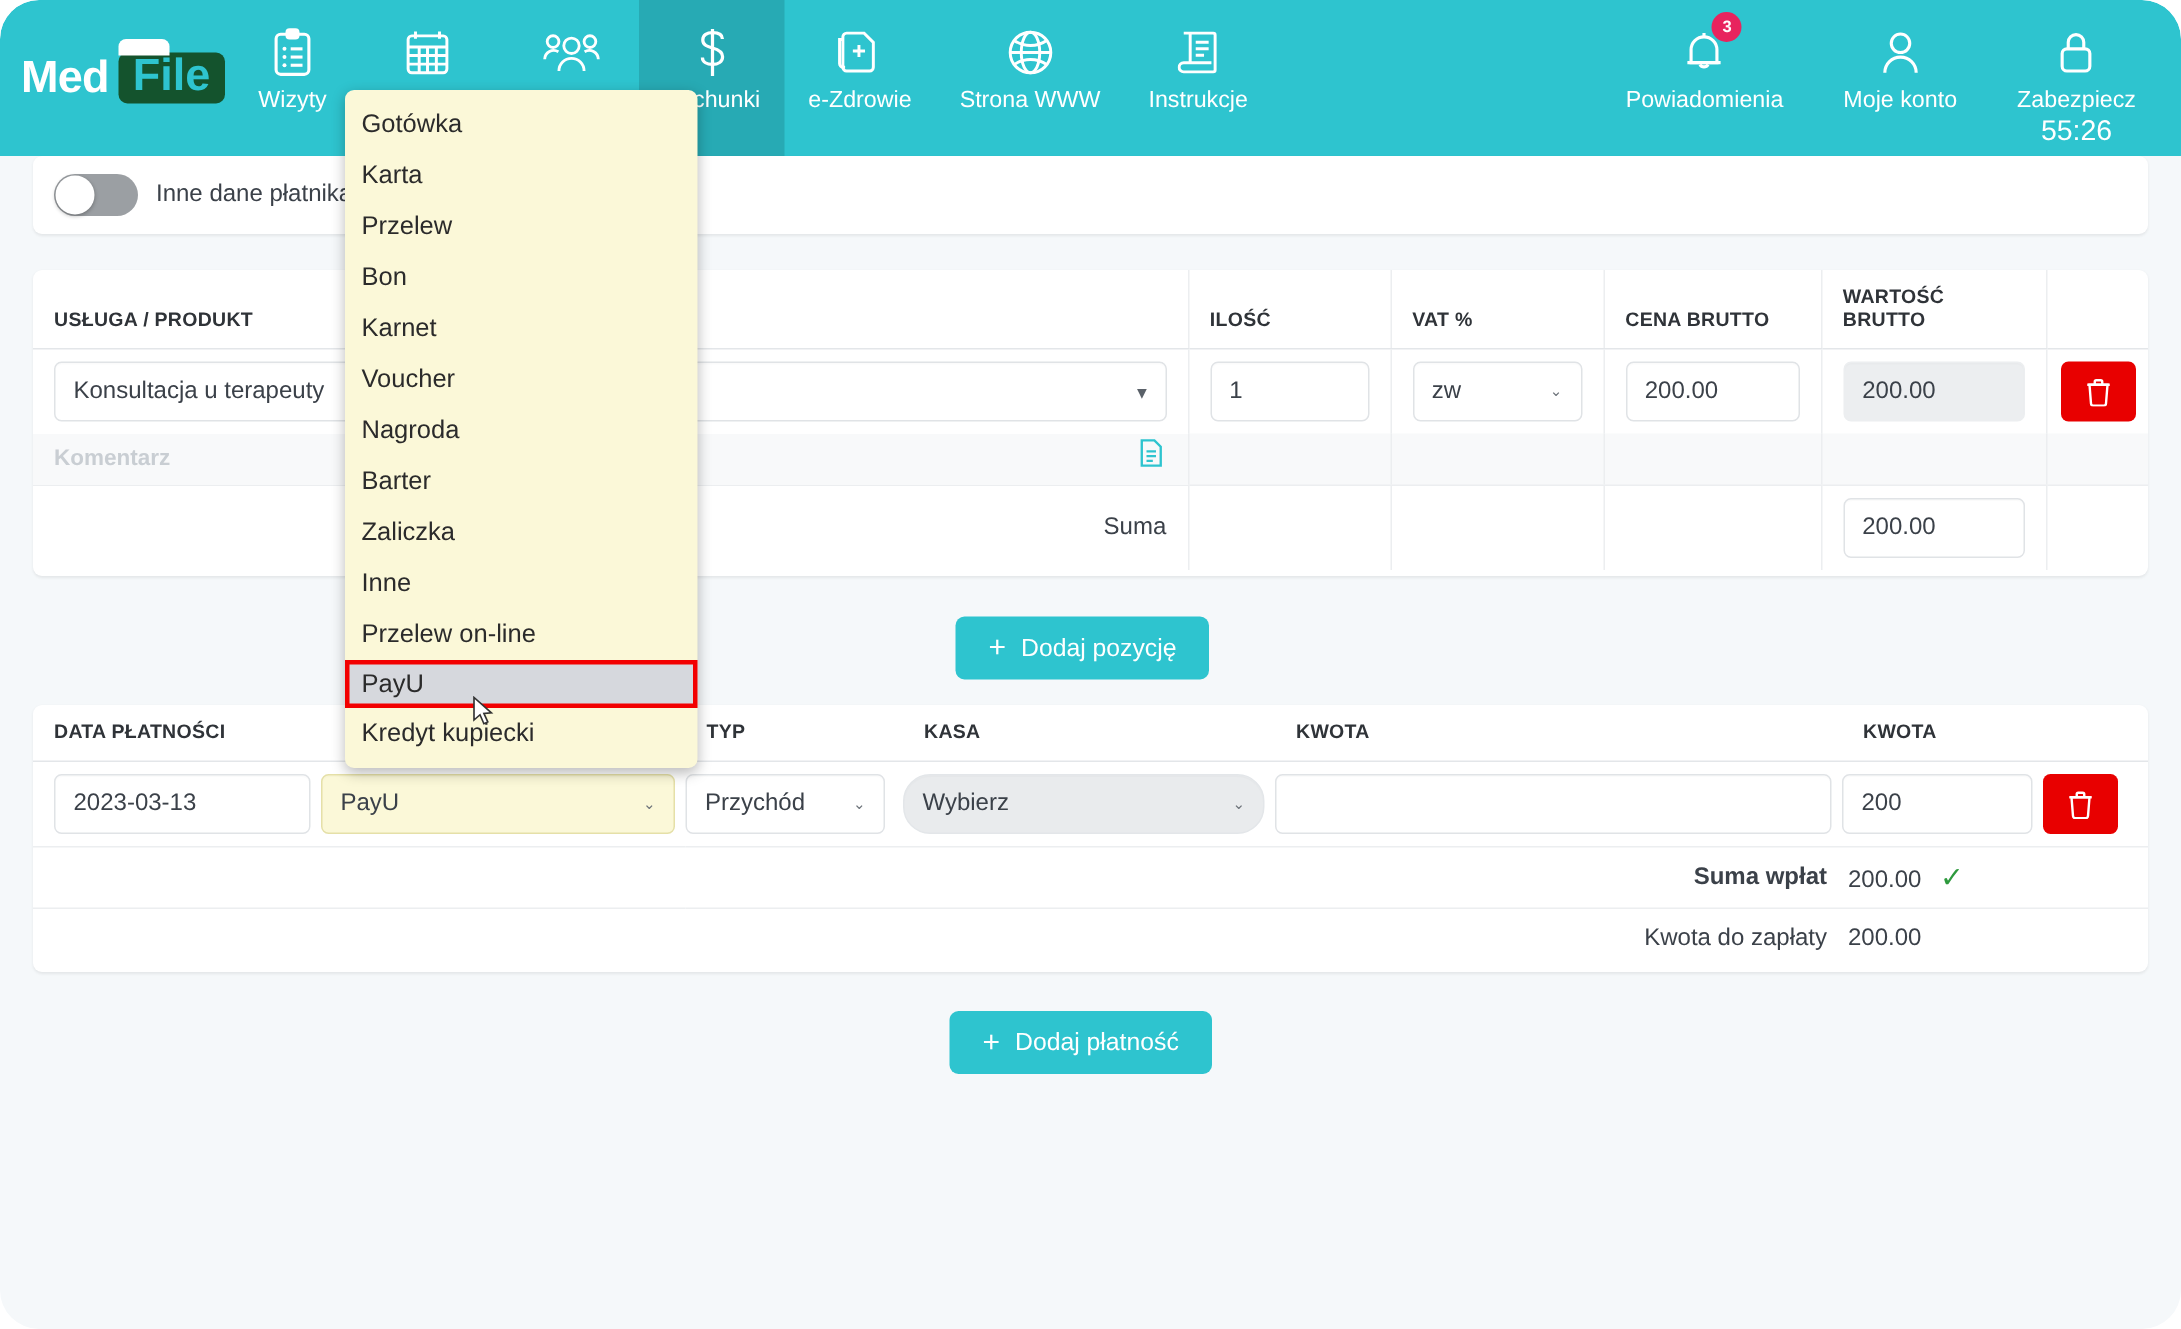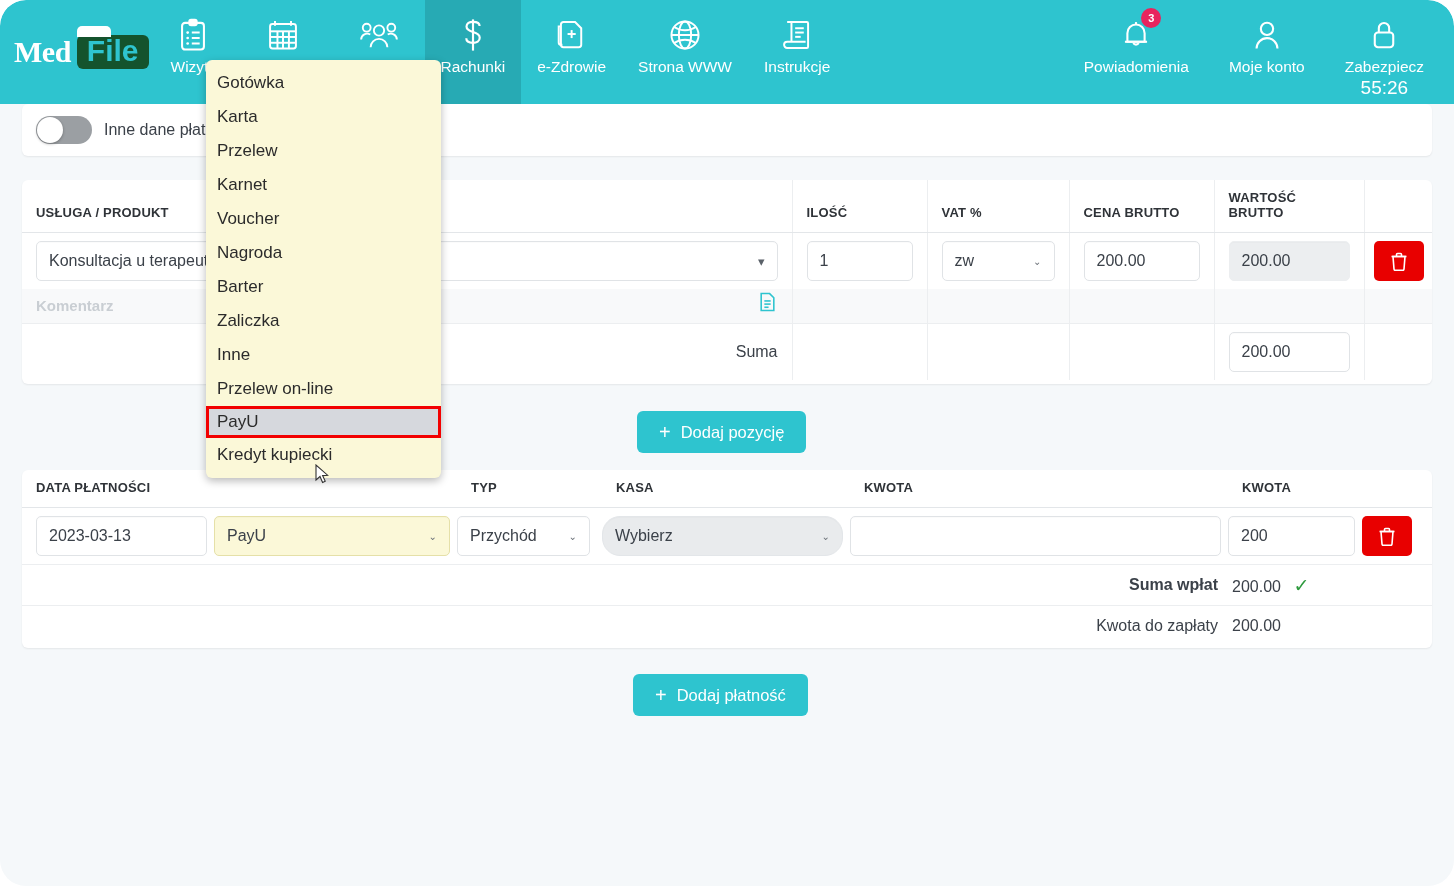--- a/index.html
+++ b/index.html
@@ -27,21 +27,20 @@
     display: flex; align-items: flex-start;
   }
   .brand {
     display: flex; align-items: center;
     height: 104px; padding-left: 14px; padding-right: 6px;
     gap: 6px;
   }
   .brand-med {
     color: #ffffff; font-size: 30px; font-weight: bold;
     letter-spacing: -0.5px;
-    font-family: Liberation Serif, serif;
   }
   .brand-file {
     position: relative;
     background: #14532d; color: #2ec4cf;
     font-size: 30px; font-weight: bold;
     padding: 1px 10px 3px 10px;
     border-radius: 6px;
     line-height: 1.0;
   }
   .brand-file::before {
@@ -147,21 +146,21 @@
   #payments-card { left: 22px; top: 470px; width: 1410px; height: 178px; }
   .pay-head th { border-bottom: 1px solid #e3e6e9; }
   .sum-row td { border-bottom: 1px solid #eceef0; font-size: 17px; }
   .sum-lbl { text-align: right; padding-right: 10px !important; color: #3b4149; }
   .sum-val { color: #3b4149; }
   .check { color: #2e9a3e; font-size: 19px; margin-left: 8px; }
 
   
   #payment-type-dropdown {
     position: absolute;
-    left: 206px; top: 60px;
+    left: 230px; top: 60px;
     width: 235px;
     background: #fbf8d8;
     border-radius: 6px 6px 6px 6px;
     box-shadow: 0 3px 9px rgba(0,0,0,0.28);
     padding: 6px 0 6px 0;
     z-index: 60;
   }
   .dd-item {
     height: 34px; display: flex; align-items: center;
     padding-left: 11px; font-size: 17px; color: #2b2b2b;
@@ -509,20 +508,21 @@
 
   <button class="btn-teal" style="left:633px; top:674px;">
     <span class="plus">+</span>
     <span>Dodaj płatność</span>
   </button>
 
   <div id="payment-type-dropdown">
     <div class="dd-item">Gotówka</div>
     <div class="dd-item">Karta</div>
     <div class="dd-item">Przelew</div>
+    <div class="dd-item">Bon</div>
     <div class="dd-item">Karnet</div>
     <div class="dd-item">Voucher</div>
     <div class="dd-item">Nagroda</div>
     <div class="dd-item">Barter</div>
     <div class="dd-item">Zaliczka</div>
     <div class="dd-item">Inne</div>
     <div class="dd-item">Przelew on-line</div>
     <div class="dd-item selected">PayU</div>
     <div class="dd-item">Kredyt kupiecki</div>
   </div>

